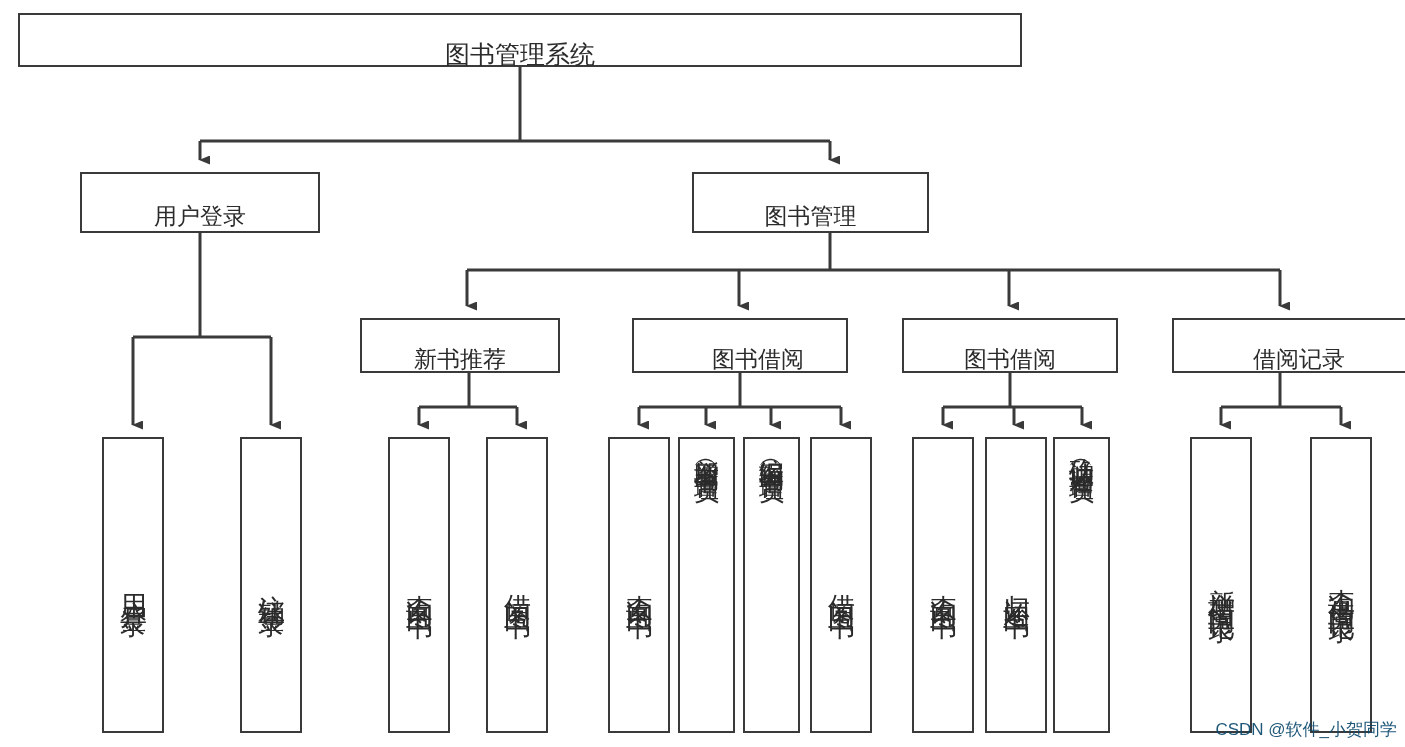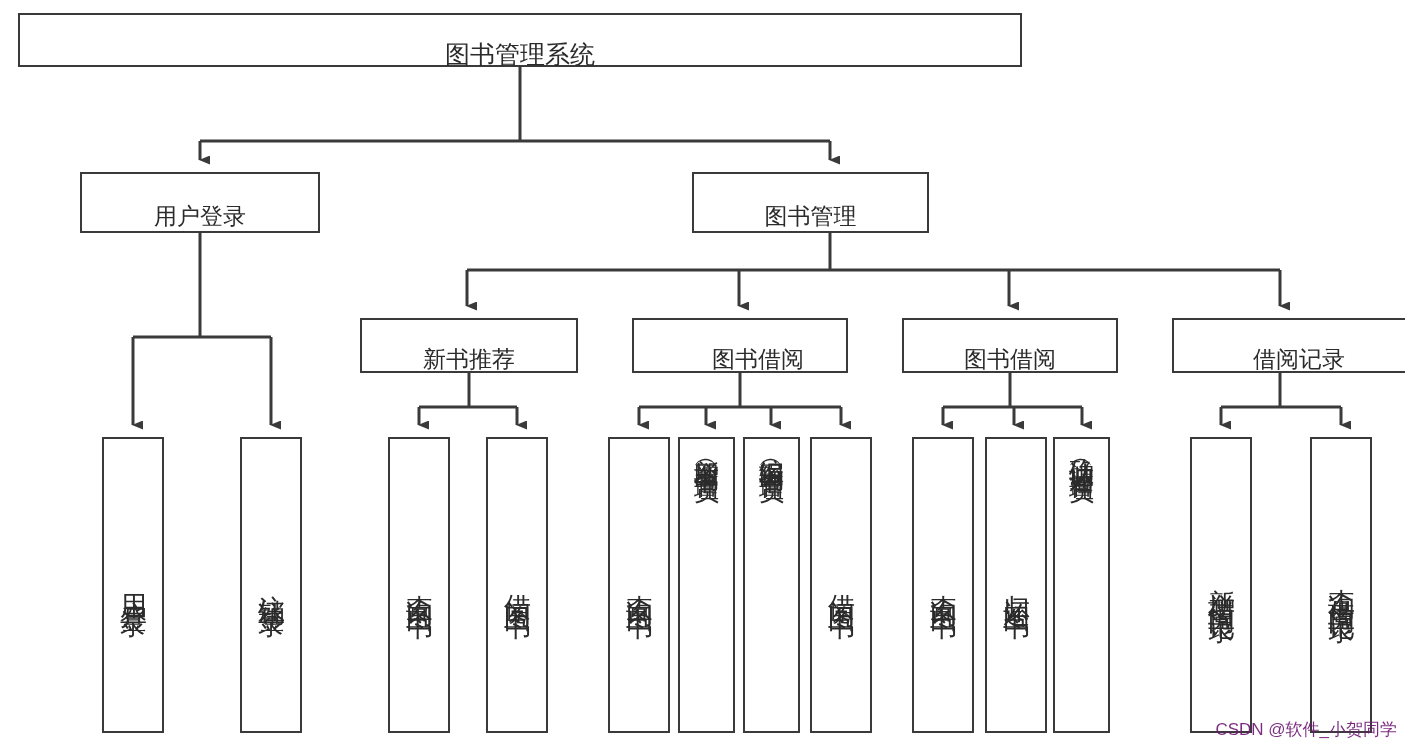--- a/index.html
+++ b/index.html
@@ -58,21 +58,21 @@
     font-size: 23px;
   }
   .node.lvl1.n-user-login  { left: 80px;  width: 240px; }
   .node.lvl1.n-book-manage { left: 692px; width: 237px; }
   
   .node.lvl2 {
     top: 318px;
     height: 55px;
     font-size: 23px;
   }
-  .node.lvl2.n-new-book   { left: 360px;  width: 218px; }
+  .node.lvl2.n-new-book   { left: 360px;  width: 200px; }
   .node.lvl2.n-borrow     { left: 632px;  width: 216px; padding-left: 36px; }
   .node.lvl2.n-current    { left: 902px;  width: 216px; }
   .node.lvl2.n-record     { left: 1172px; width: 254px; }
   
   .node.leaf {
     top: 437px;
     height: 296px;
     align-items: flex-start;
     justify-content: center;
     padding-top: 0;
@@ -106,21 +106,21 @@
   .lx-c2 { left: 985px;  }
   .lx-c3 { left: 1053px; }
   .lx-r1 { left: 1190px; }
   .lx-r2 { left: 1310px; }
 
   .watermark {
     position: absolute;
     right: 8px;
     bottom: 6px;
     font-size: 17px;
-    color: #701a75;
+    color: #0c4a6e;
     white-space: nowrap;
     opacity: 0.92;
   }
 </style>
 </head>
 <body>
 
 <div id="diagram">
 
   <svg id="connectors" viewBox="0 0 1405 747">

